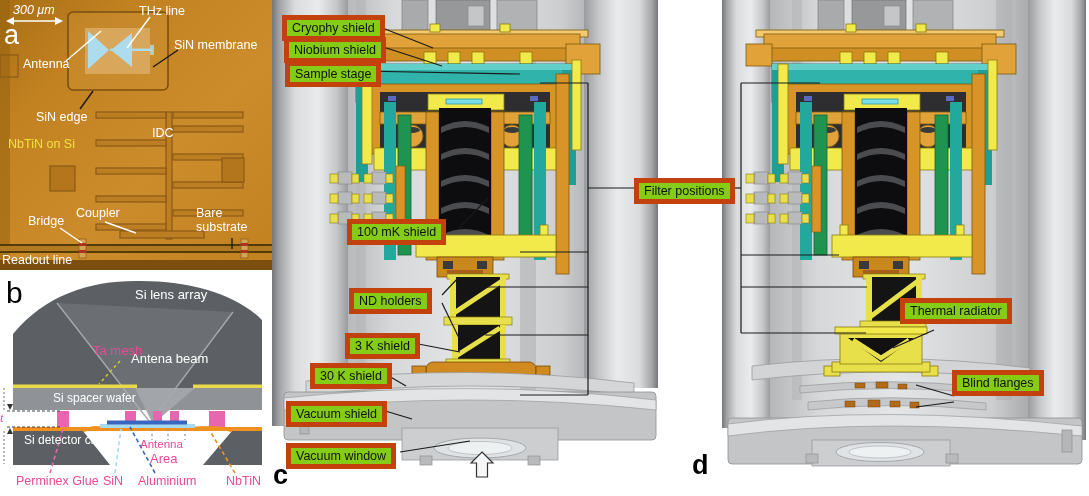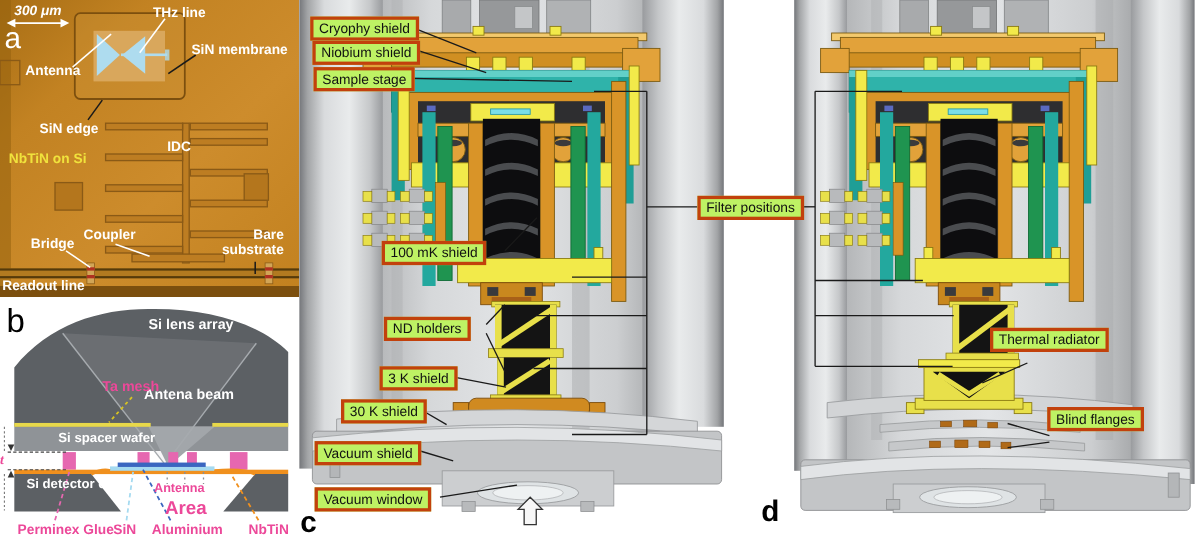--- a/index.html
+++ b/index.html
@@ -1,20 +1,20 @@
 <!DOCTYPE html>
 <html><head>
 <meta charset="utf-8">
 <style>
   html,body{margin:0;padding:0;background:#ffffff;}
   #canvas{position:relative;width:1089px;height:496px;background:#ffffff;overflow:hidden;
           font-family:"Liberation Sans",sans-serif;}
   .panel-art{position:absolute;}
-  .lbl{position:absolute;white-space:nowrap;line-height:1.15;font-weight:bold;}
-  .boxlbl{position:absolute;background:#bef264;border:3px solid #c2410c;color:#111;
+  .lbl{position:absolute;white-space:nowrap;line-height:1.15;}
+  .boxlbl{position:absolute;background:#84cc16;border:5px solid #c2410c;color:#111;
           font-size:12.5px;padding:1px 5px 0 5px;white-space:nowrap;line-height:1.2;}
   .pletter{position:absolute;font-weight:bold;color:#000;font-size:27px;}
   .wlbl{color:#fff;font-size:12.5px;}
   .blk{color:#ec4899;font-size:12.5px;}
   svg{display:block;}
 </style>
 </head>
 <body>
 
 <div id="canvas">
@@ -94,21 +94,21 @@
   <div class="lbl pletter" style="left:4px;top:20px;color:#fff;font-weight:normal">a</div>
   <div class="lbl wlbl" style="left:13px;top:3px;font-style:italic">300 μm</div>
   <div class="lbl wlbl" style="left:139px;top:4px">THz line</div>
   <div class="lbl wlbl" style="left:174px;top:38px">SiN membrane</div>
   <div class="lbl wlbl" style="left:23px;top:57px">Antenna</div>
   <div class="lbl wlbl" style="left:36px;top:110px">SiN edge</div>
   <div class="lbl wlbl" style="left:152px;top:126px">IDC</div>
   <div class="lbl" style="left:8px;top:137px;color:#f0e23c;font-size:12.5px">NbTiN on Si</div>
   <div class="lbl wlbl" style="left:28px;top:214px">Bridge</div>
   <div class="lbl wlbl" style="left:76px;top:206px">Coupler</div>
-  <div class="lbl wlbl" style="left:196px;top:206px;width:62px;white-space:normal;text-align:right">Bare substrate</div>
+  <div class="lbl wlbl" style="left:196px;top:206px;width:62px;white-space:normal;">Bare substrate</div>
   <div class="lbl wlbl" style="left:2px;top:253px">Readout line</div>
 
   <svg class="panel-art" style="left:0;top:270px" width="272" height="226" viewBox="0 270 272 226">
     <g>
       <path d="M13,334 C45,295 90,281 135,281 C190,280 236,294 262,320 L262,388 L13,388 Z" fill="#5c6064"></path>
       <polygon points="57,303 233,312 150,422" fill="#c3c7cb" opacity="0.14"></polygon>
     </g>
     <g>
       <rect x="13" y="388" width="249" height="22" fill="#8f9397"></rect>
       <polygon points="135,388 195,388 153,424" fill="#a2a6aa"></polygon>
@@ -165,21 +165,21 @@
   </svg>
 
   <div class="lbl pletter" style="left:6px;top:276px;font-weight:normal;font-size:30px">b</div>
   <div class="lbl wlbl" style="left:135px;top:288px;font-size:13px">Si lens array</div>
   <div class="lbl wlbl" style="left:131px;top:352px;font-size:13px">Antena beam</div>
   <div class="lbl blk" style="left:93px;top:344px;font-size:13px">Ta mesh</div>
   <div class="lbl wlbl" style="left:53px;top:392px;font-size:12px">Si spacer wafer</div>
   <div class="lbl wlbl" style="left:24px;top:434px;font-size:12px">Si detector chip</div>
   <div class="lbl blk" style="left:0px;top:411px;font-style:italic;font-family:'Liberation Serif',serif">t</div>
   <div class="lbl blk" style="left:140px;top:438px;font-size:11.5px">Antenna</div>
-  <div class="lbl blk" style="left:150px;top:452px;font-size:17px">Area</div>
+  <div class="lbl blk" style="left:150px;top:452px;font-size:13px">Area</div>
   <div class="lbl blk" style="left:16px;top:474px">Perminex Glue</div>
   <div class="lbl blk" style="left:103px;top:474px">SiN</div>
   <div class="lbl blk" style="left:138px;top:474px">Aluminium</div>
   <div class="lbl blk" style="left:226px;top:474px">NbTiN</div>
 
   <svg class="panel-art" style="left:272px;top:0" width="418" height="496" viewBox="272 0 418 496">
     <defs>
       <linearGradient id="wL" x1="0" y1="0" x2="1" y2="0">
         <stop offset="0" stop-color="#74767a"></stop>
           <stop offset="0.1" stop-color="#a2a4a6"></stop>

